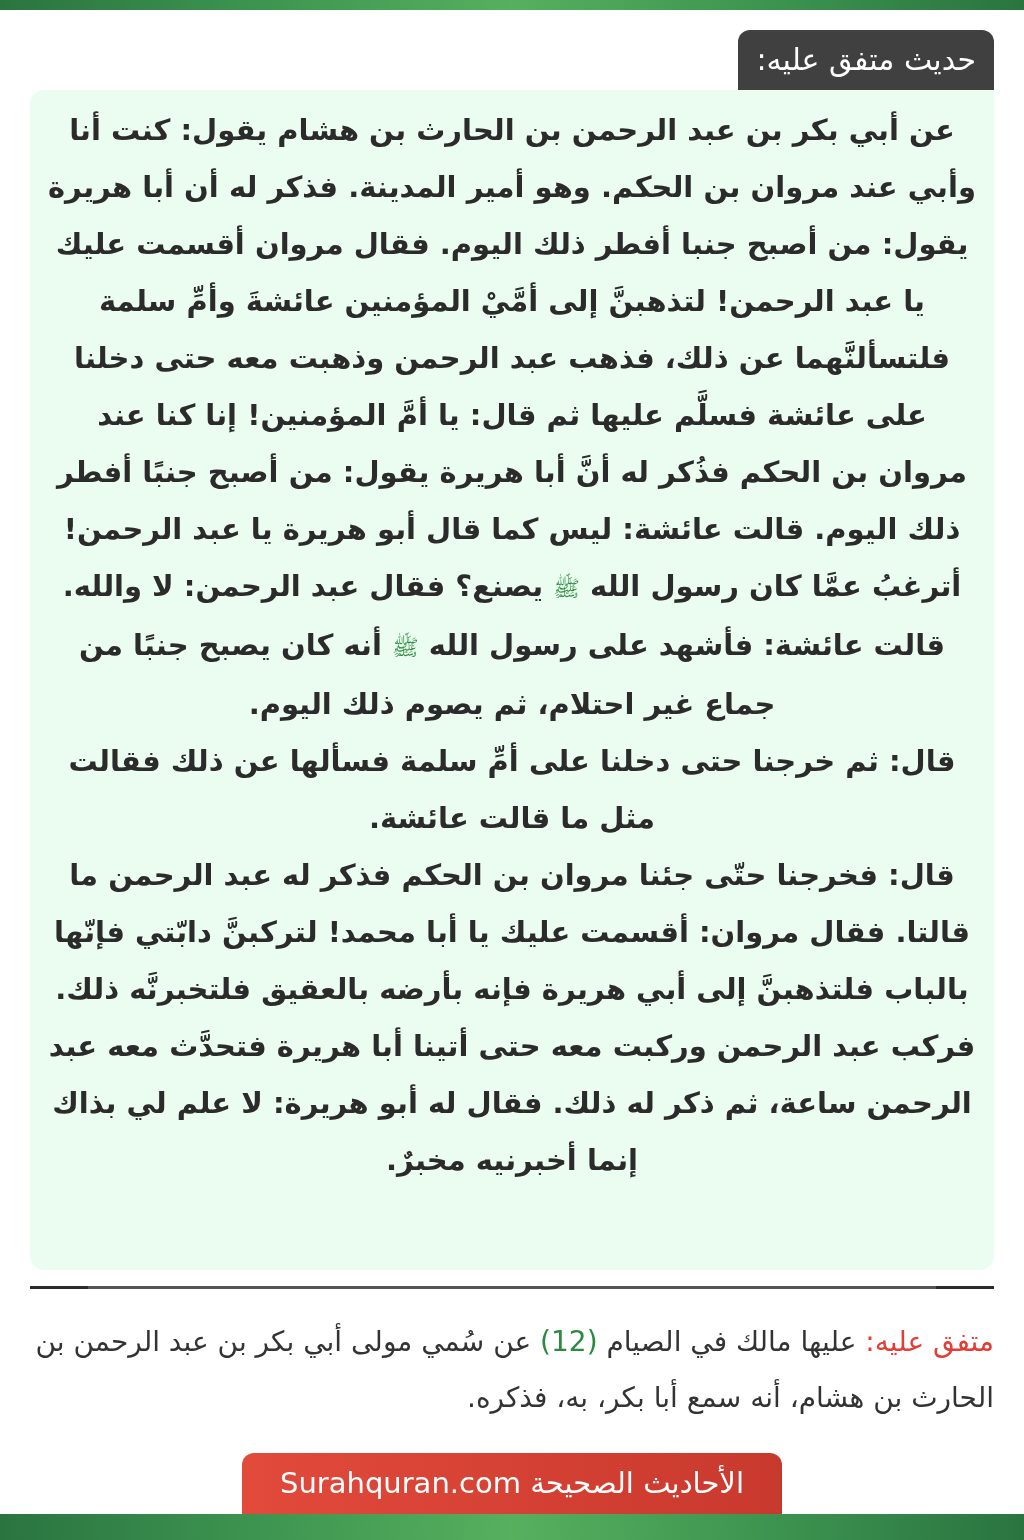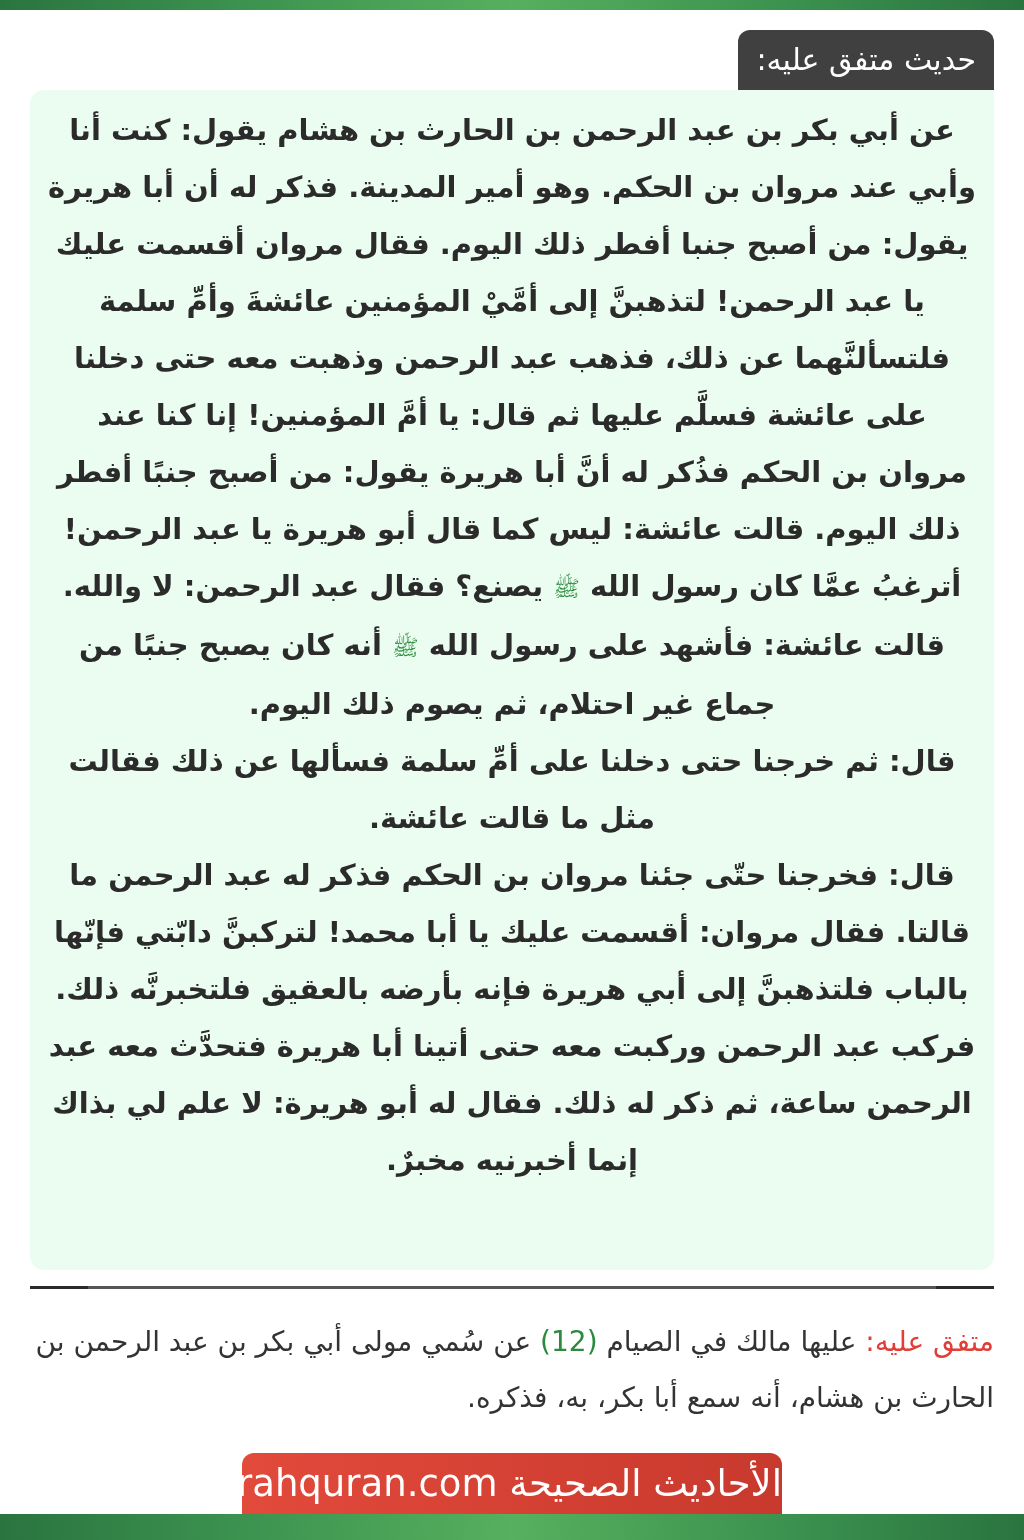--- a/index.html
+++ b/index.html
@@ -97,21 +97,21 @@
     }
     .footer-badge {
       position: absolute;
       left: 242px;
       top: 1453px;
       width: 540px;
       height: 61px;
       background: linear-gradient(to right, #e24a3b, #c8392d);
       border-radius: 12px 12px 0 0;
       color: #ffffff;
-      font-size: 37px;
+      font-size: 29px;
       line-height: 61px;
       text-align: center;
       direction: rtl;
       white-space: nowrap;
     }
   </style>
 </head>
 <body>
 
 <div class="top-bar"></div>

